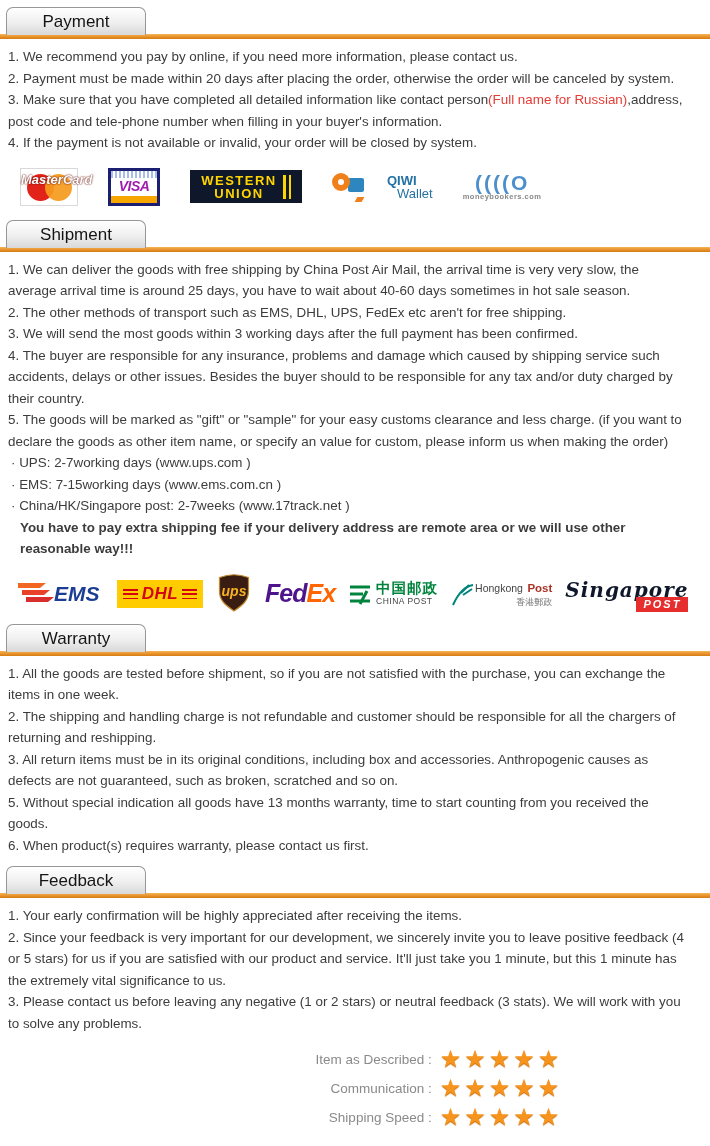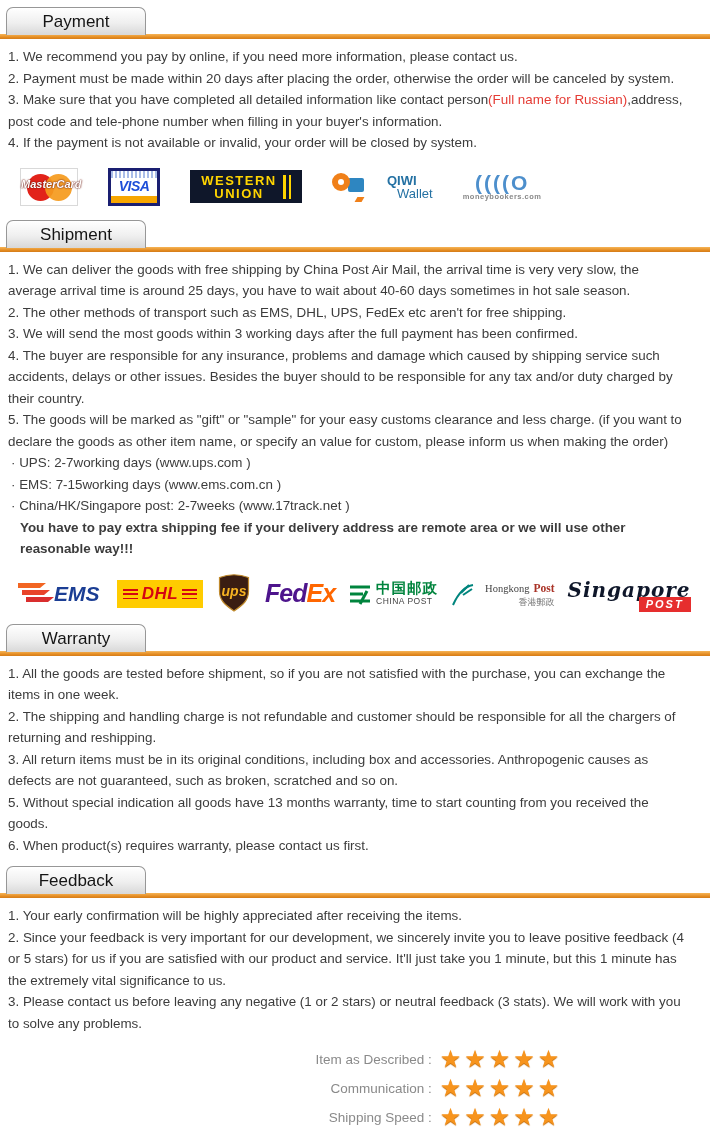--- a/index.html
+++ b/index.html
@@ -23,24 +23,24 @@
   .red { color:#E53C35; }
   .bullet { margin-left:3px !important; }
   .note { margin-left:12px !important;font-weight:bold; }
 
   
   .pay-logos { display:flex; align-items:center; gap:30px; margin:12px 4px 12px 12px; height:42px; }
   .mc-box { width:58px; height:38px; background:#fff; border:1px solid #d9d9d9; position:relative; flex:none; }
   .mc-c1,.mc-c2 { position:absolute; top:5px; width:27px; height:27px; border-radius:50%; }
   .mc-c1 { left:6px; background:#E2231A; }
   .mc-c2 { left:24px; background:#F59B1E; opacity:.93; }
-  .mc-text { position:absolute; width:100%; top:9px; font-style:italic; font-weight:bold; font-size:11px; color:#fff; text-shadow:0 0 2px #6d190e, 0 0 1px #6d190e; }
+  .mc-text { position:absolute; width:100%; top:3px; font-style:italic; font-weight:bold; font-size:13px; color:#fff; text-shadow:0 0 2px #6d190e, 0 0 1px #6d190e; }
   .visa-box { width:52px; height:38px; border:3px solid #1A1F71; background:#fff; display:flex; flex-direction:column; flex:none; }
   .visa-top { height:7px; background:repeating-linear-gradient(90deg,#A8BCE8 0 2px,#fff 2px 4px); }
-  .visa-text { flex:1; text-align:center; font-weight:bold; font-style:italic; font-size:14px; color:#1d4ed8; line-height:17px; letter-spacing:-0.5px; }
+  .visa-text { flex:1; text-align:center; font-weight:bold; font-style:italic; font-size:14px; color:#a21caf; line-height:17px; letter-spacing:-0.5px; }
   .visa-bottom { height:7px; background:#F7A600; }
   .wu-box { width:112px; height:33px; background:#0f172a; display:flex; align-items:center; justify-content:center; gap:6px; flex:none; }
   .wu-lines { text-align:center; font-weight:bold; font-size:13px; line-height:13px; letter-spacing:1.5px; color:#FFD500; }
   .wu-bars { width:8px; height:24px; border-left:3px solid #FFD500; border-right:2px solid #FFD500; }
   .qiwi-box { display:flex; align-items:center; gap:23px; flex:none; }
   .qiwi-icon { position:relative; width:32px; height:32px; }
   .qiwi-wallet { position:absolute; right:0px; top:7px; width:16px; height:14px; background:#2E86C1; border-radius:2px; }
   .qiwi-ring { position:absolute; left:0; top:2px; width:18px; height:18px; border:6px solid #F08019; border-radius:50%; }
   .qiwi-ring::after { content:""; position:absolute; left:18px; top:18px; width:7px; height:5px; background:#F08019; transform:skewX(-30deg); }
   .qiwi-text { color:#2471A3; font-size:13px; line-height:13px; }
@@ -54,21 +54,21 @@
   .ship-logos { display:flex; align-items:center; gap:13px; margin:12px 0 8px 8px; height:44px; }
   .dhl-box { width:86px; height:28px; background:#FFCC00; display:flex; align-items:center; justify-content:center; gap:4px; flex:none; }
   .dhl-text { color:#D40511; font-weight:bold; font-style:italic; font-size:17px; letter-spacing:0.5px; }
   .dhl-lines { width:15px; height:10px; background:repeating-linear-gradient(#D40511 0 2px, transparent 2px 4.5px); }
   .fedex { font-weight:bold; font-style:italic; font-size:25px; letter-spacing:-1px; flex:none; }
   .fedex .fed { color:#4D148C; }
   .fedex .ex { color:#FF6600; }
   .cnpost { display:flex; align-items:center; gap:4px; flex:none; }
   .cnpost-cn { font-size:14.5px; color:#00843D; font-weight:bold; line-height:15px; letter-spacing:1px; }
   .cnpost-en { font-size:8.5px; color:#444; letter-spacing:0.5px; }
-  .hkpost { display:flex; align-items:center; gap:10px; flex:none;font-family:Liberation Serif, serif; }
+  .hkpost { display:flex; align-items:center; gap:0; flex:none; }
   .hk-line1 { font-size:10.5px; color:#444; }
   .hk-post { font-size:11.5px; font-weight:bold; color:#A93226; }
   .hk-cn { font-size:9px; color:#777; text-align:right; }
   .sgpost { position:relative; padding-bottom:8px; flex:none; }
   .sg-script { font-family:"DejaVu Serif", serif; font-style:italic; font-weight:bold; color:#0f172a; font-size:20px; letter-spacing:1px; }
   .sg-post-box { position:absolute; right:0px; bottom:-2px; background:#E62E2E; color:#fff; font-style:italic; font-weight:bold; font-size:11px; letter-spacing:2px; padding:0 7px; line-height:15px; }
 
   
   .fb-visual { display:flex; align-items:center; gap:26px; margin:8px 0 10px 168px;flex-direction:column; }
   .rating-row { display:flex; align-items:center; margin:5px 0; }

